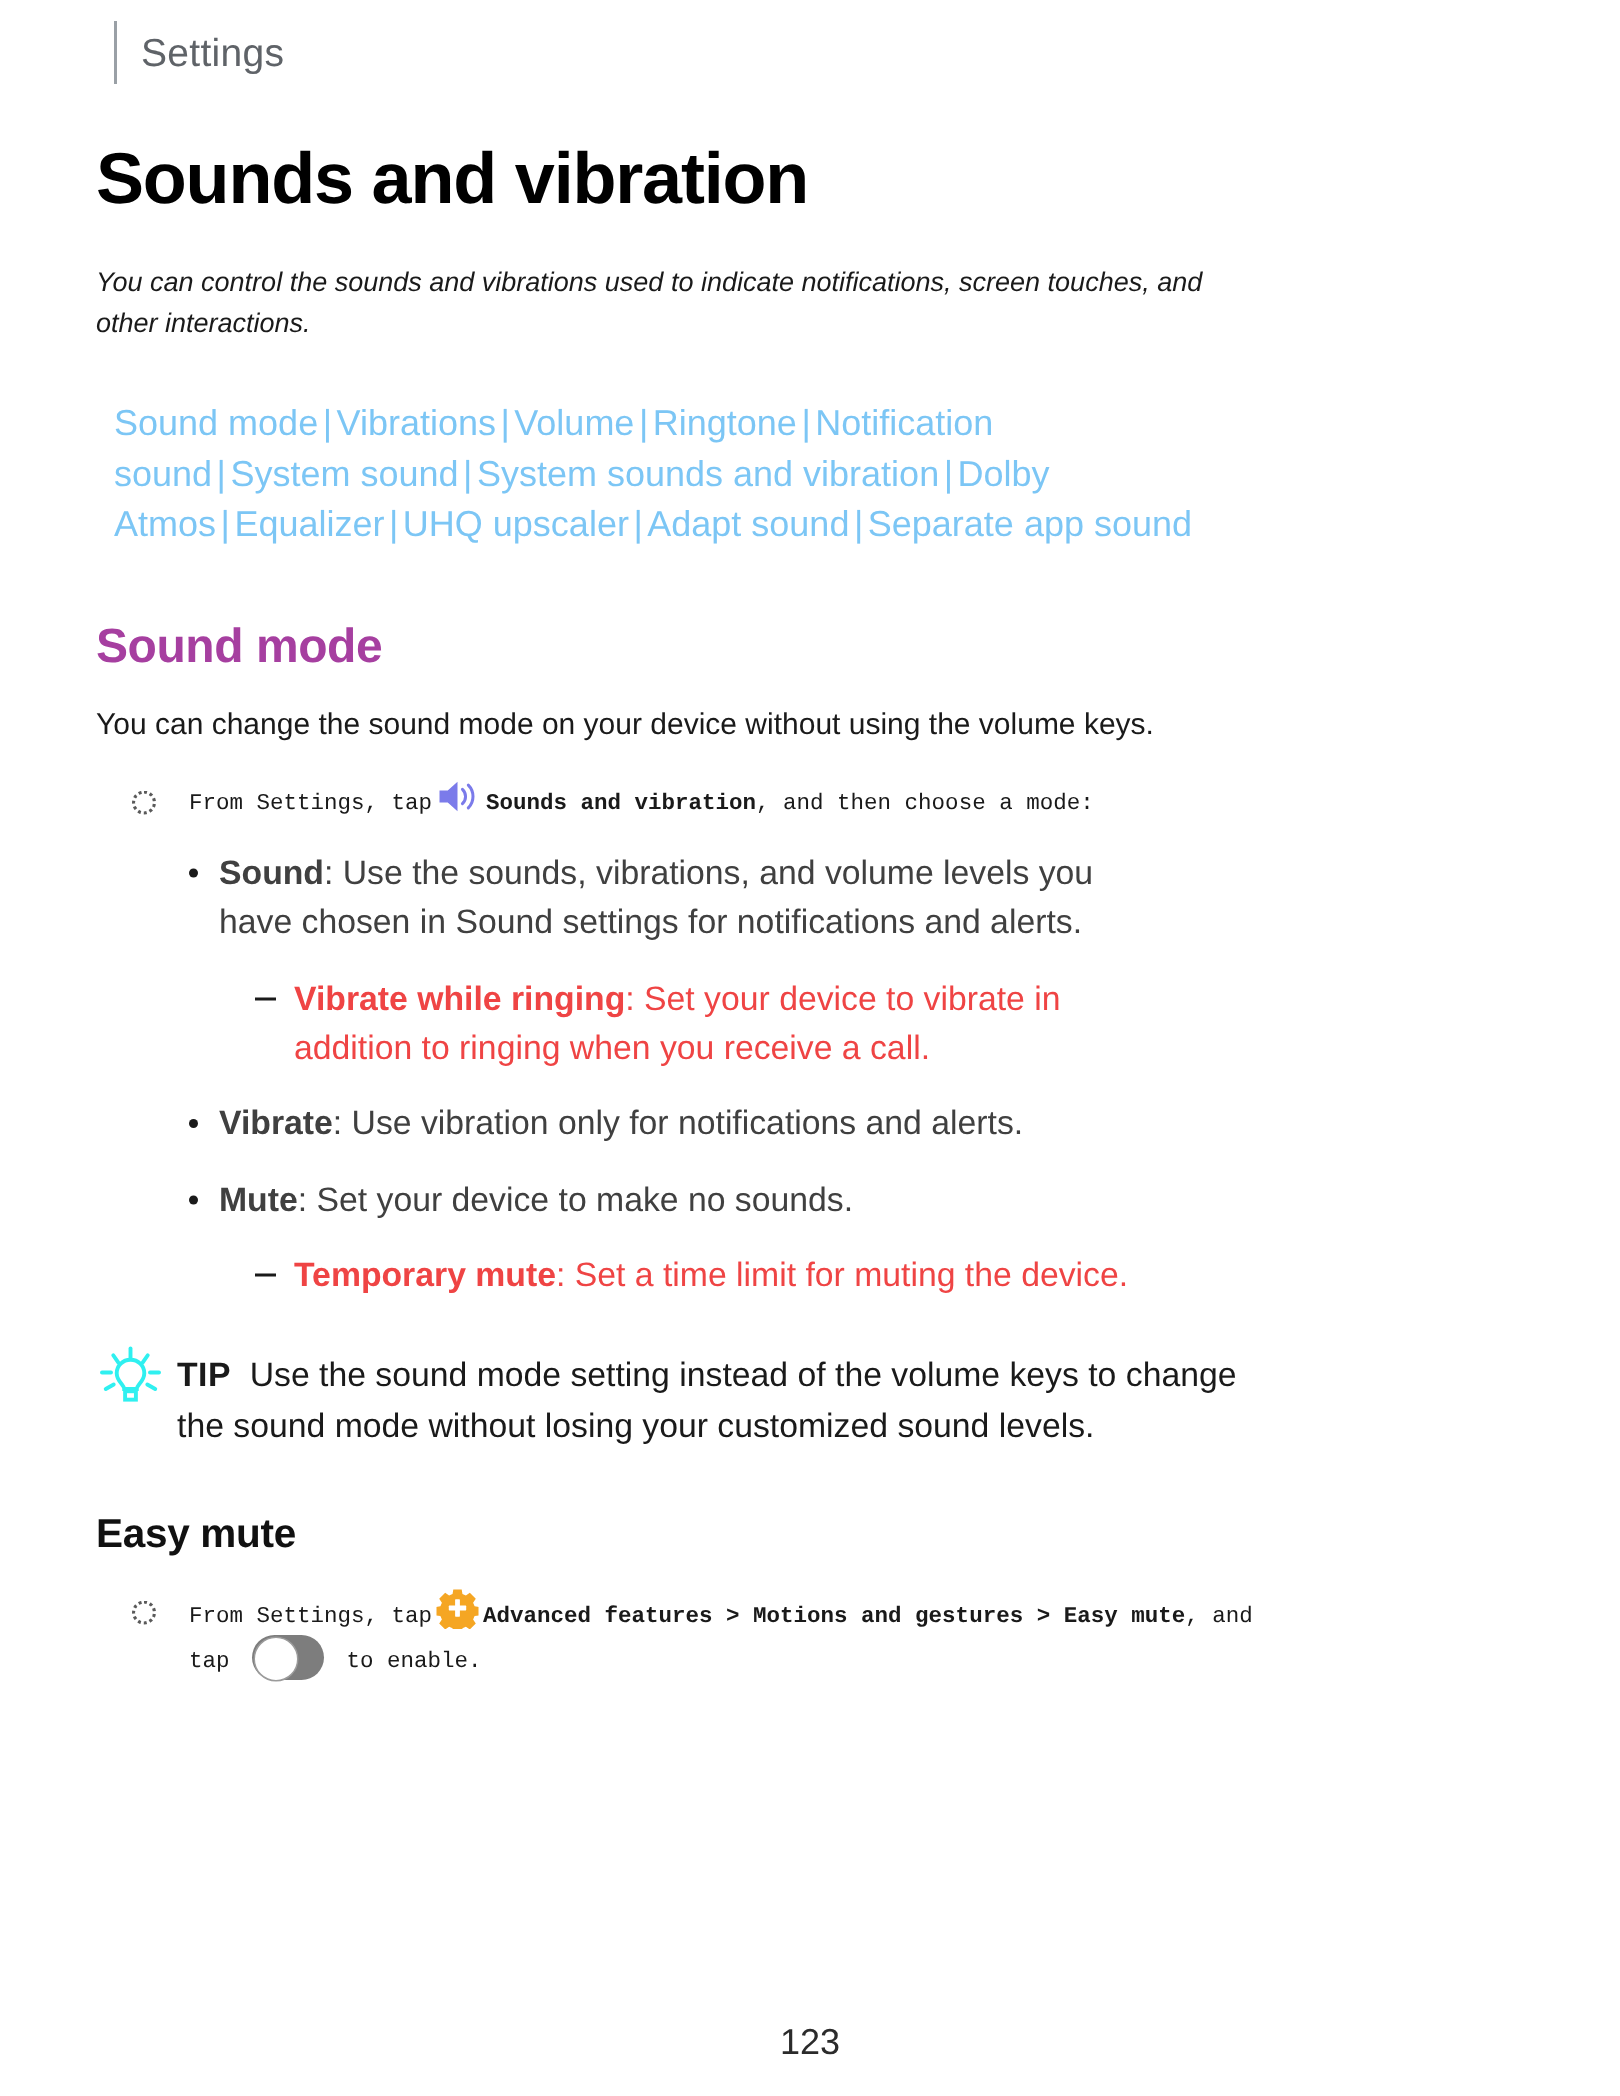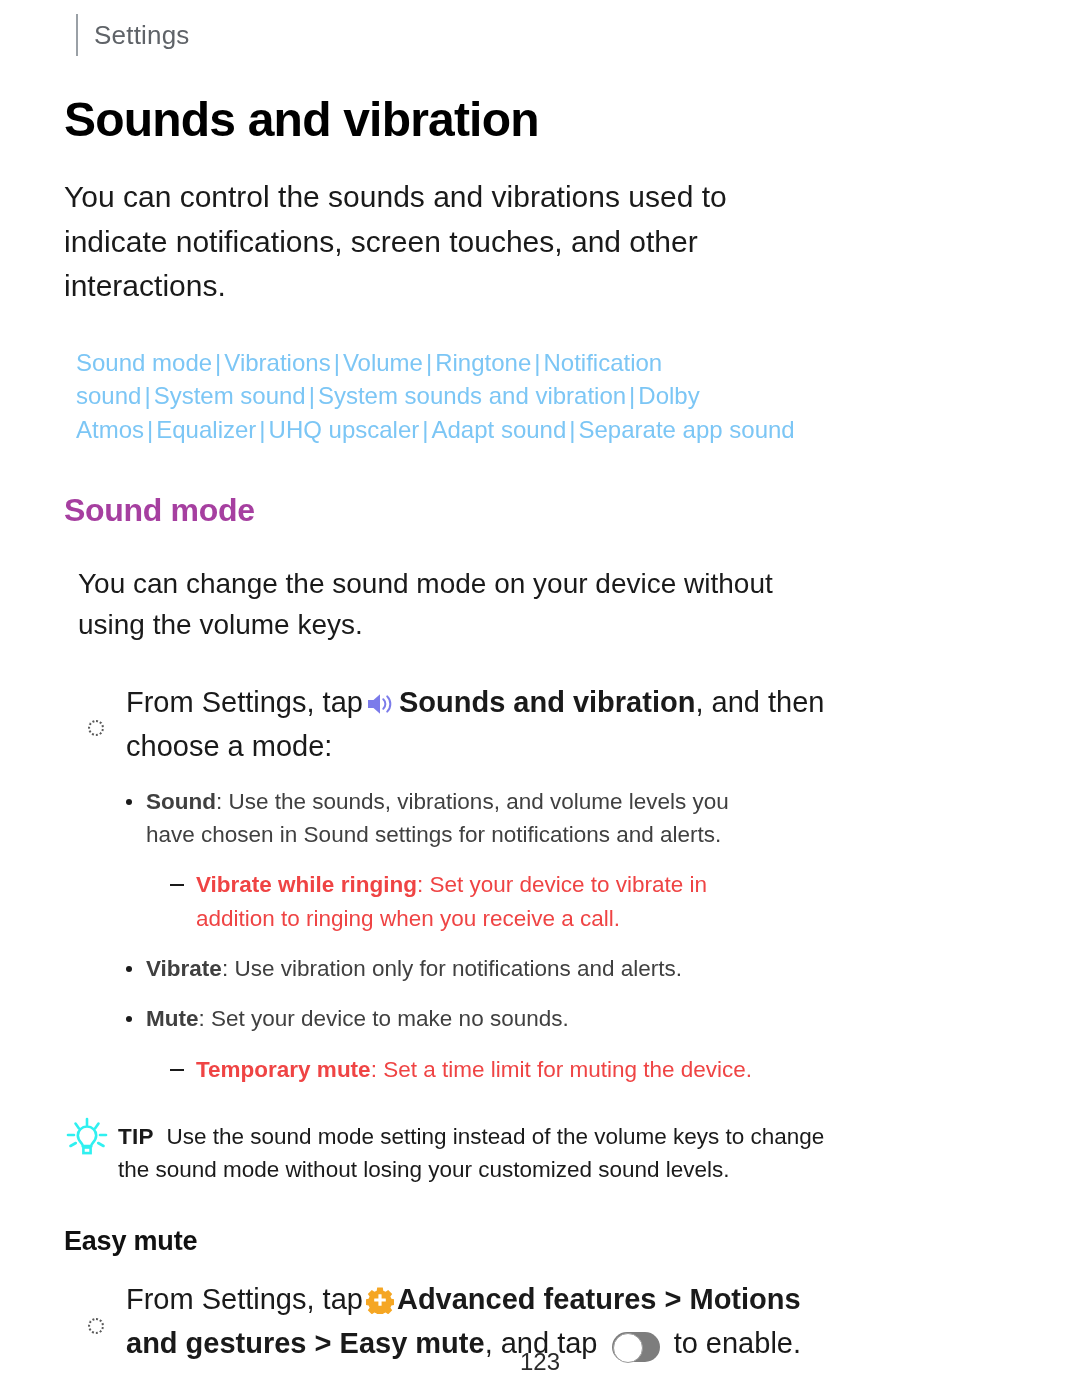--- a/index.html
+++ b/index.html
@@ -54,24 +54,25 @@
     font-size: 48px;
     font-weight: 700;
     letter-spacing: -0.8px;
     color: #000000;
     line-height: 1.15;
   }
 
   .intro {
     margin: 0;
     padding-top: 28px;
-    font-size: 30px;
+    font-size: 18px;
     line-height: 1.48;
     color: #1a1a1a;
     max-width: 900px;
+    font-style: italic;
   }
 
   
   .linkbar {
     margin: 12px;
     padding-top: 26px;
     font-size: 24px;
     line-height: 1.38;
     color: #7cc6f5;
     max-width: 950px;
@@ -97,35 +98,36 @@
   .h3 {
     margin: 0;
     padding-top: 40px;
     font-size: 27px;
     font-weight: 700;
     letter-spacing: -0.2px;
     color: #111111;
   }
 
   .body-text {
-    margin: 14px;
+    margin: 0;
     padding-top: 20px;
-    font-size: 28px;
+    font-size: 20px;
     line-height: 1.48;
     color: #1a1a1a;
   }
 
   
   .step {
     display: flex;
-    align-items: center;
+    align-items: flex-start;
     padding-top: 20px;
-    font-size: 29px;
+    font-size: 15px;
     line-height: 1.52;
     color: #1a1a1a;
+    font-family: Liberation Mono, monospace;
   }
   .step-marker {
     flex: 0 0 auto;
     width: 16px;
     height: 16px;
     margin: 9px 22px 0 24px;
     border: 2px dotted #5a5a5a;
     border-radius: 50%;
   }
   .step-text { flex: 1 1 auto; }

